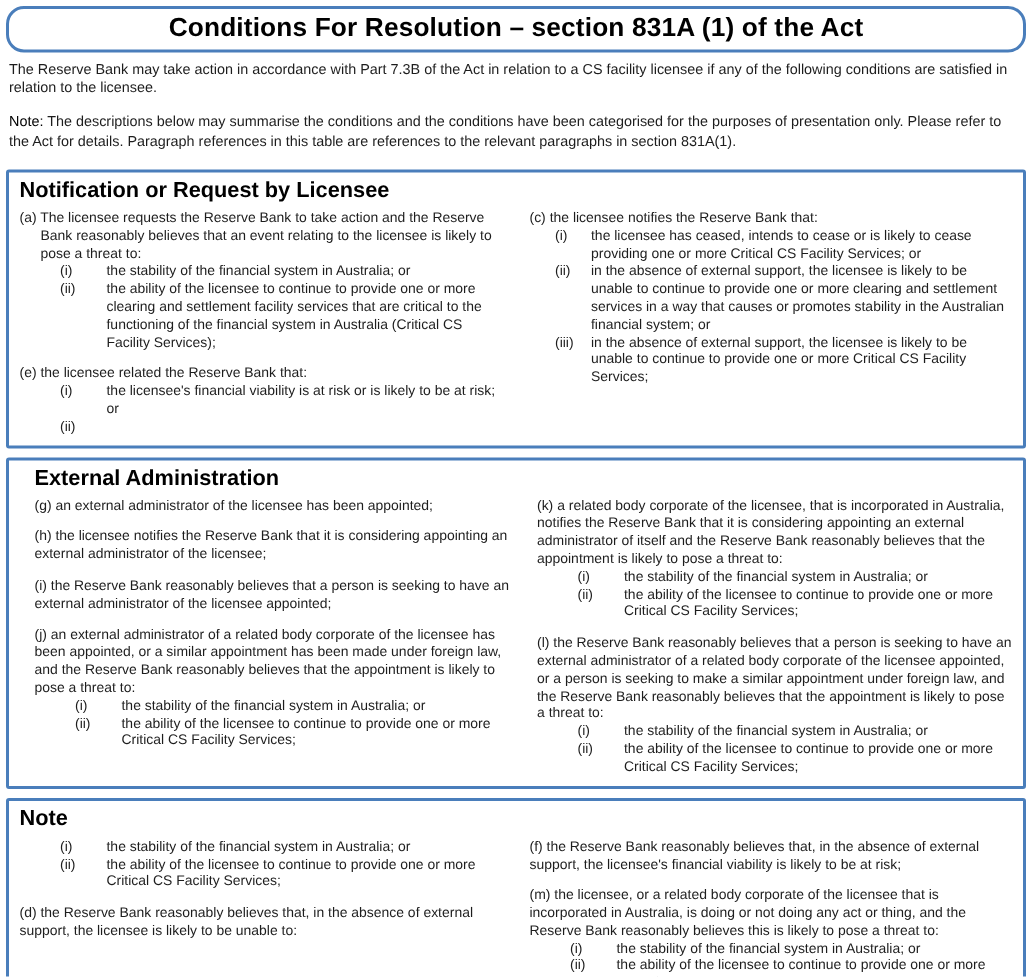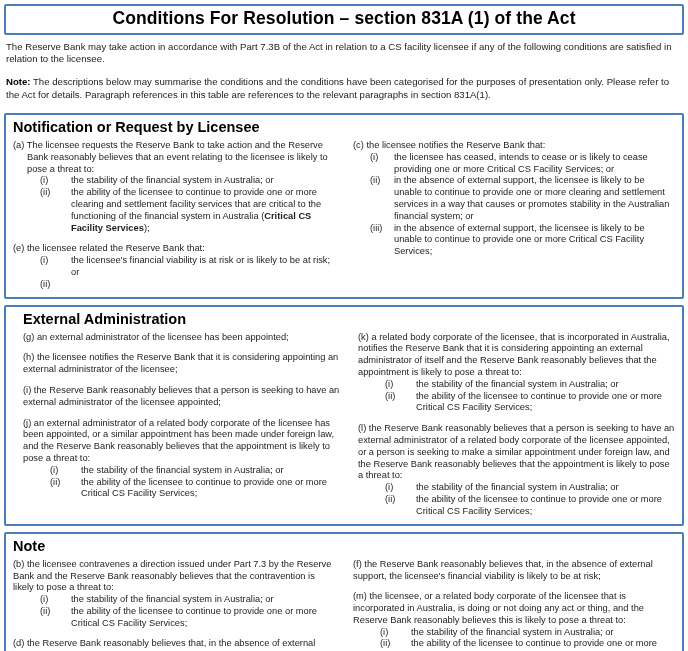--- a/index.html
+++ b/index.html
@@ -4,21 +4,21 @@
 <style>
   html,body{margin:0;padding:0;background:#ffffff;}
   body{
     width:688px;height:651px;overflow:hidden;
     font-family:"Liberation Sans",sans-serif;
     color:#1d1d1d;
     -webkit-font-smoothing:antialiased;
   }
   .page{box-sizing:border-box;width:688px;padding:4px 4px 0 4px;}
   .box{border:2px solid #4a7ebb;border-radius:2px;box-sizing:border-box;background:#fff;}
-  .title-box{padding:1px 6px 3px;margin-bottom:5px;}
+  .title-box{padding:1px 6px 3px;margin-bottom:5px;border-radius:12px;}
   .doc-title{
     margin:0;text-align:center;font-weight:bold;color:#000;
     font-size:17.5px;line-height:1.3;letter-spacing:.1px;
   }
   .intro{font-size:9.6px;line-height:1.28;margin:6px 2px 0;}
   .note{font-size:9.6px;line-height:1.28;margin:11px 2px 12px;}
   .note b{color:#000;}
   .section{margin-bottom:6px;padding:2px 7px 6px;}
   .sec-title{
     font-weight:bold;color:#000;
@@ -30,21 +30,21 @@
   .para:last-child{margin-bottom:0;}
   .lead{display:block;}
   .lead.hang{padding-left:14px;text-indent:-14px;}
   .rlist{margin-top:0;}
   .li{display:flex;}
   .rlist.wide .li{padding-left:27px;}
   .rlist.wide .num{flex:0 0 31px;}
   .rlist.tight .li{padding-left:17px;}
   .rlist.tight .num{flex:0 0 24px;}
   .itx{flex:1 1 auto;min-width:0;}
-  b{font-weight:bold;}
+  b{font-weight:normal;}
   #sec-0{min-height:160px;}
   #sec-1{min-height:196px;padding-left:17px;}
   #sec-2{min-height:168px;}
 </style>
 </head>
 <body>
 
 <div class="page">
 
   <div class="box title-box">
@@ -163,21 +163,20 @@
           </div>
         </div>
       </div>
   </div>
 
   <div class="box section" id="sec-2">
     <div class="sec-title">Note</div>
     <div class="cols">
         <div class="col">
           <div class="para">
-            <span class="lead">(b) the licensee contravenes a direction issued under Part 7.3 by the Reserve Bank and the Reserve Bank reasonably believes that the contravention is likely to pose a threat to:</span>
             <div class="rlist wide">
               <div class="li">
                 <span class="num">(i)</span>
                 <span class="itx">the stability of the financial system in Australia; or</span>
               </div>
               <div class="li">
                 <span class="num">(ii)</span>
                 <span class="itx">the ability of the licensee to continue to provide one or more Critical CS Facility Services;</span>
               </div>
             </div>

